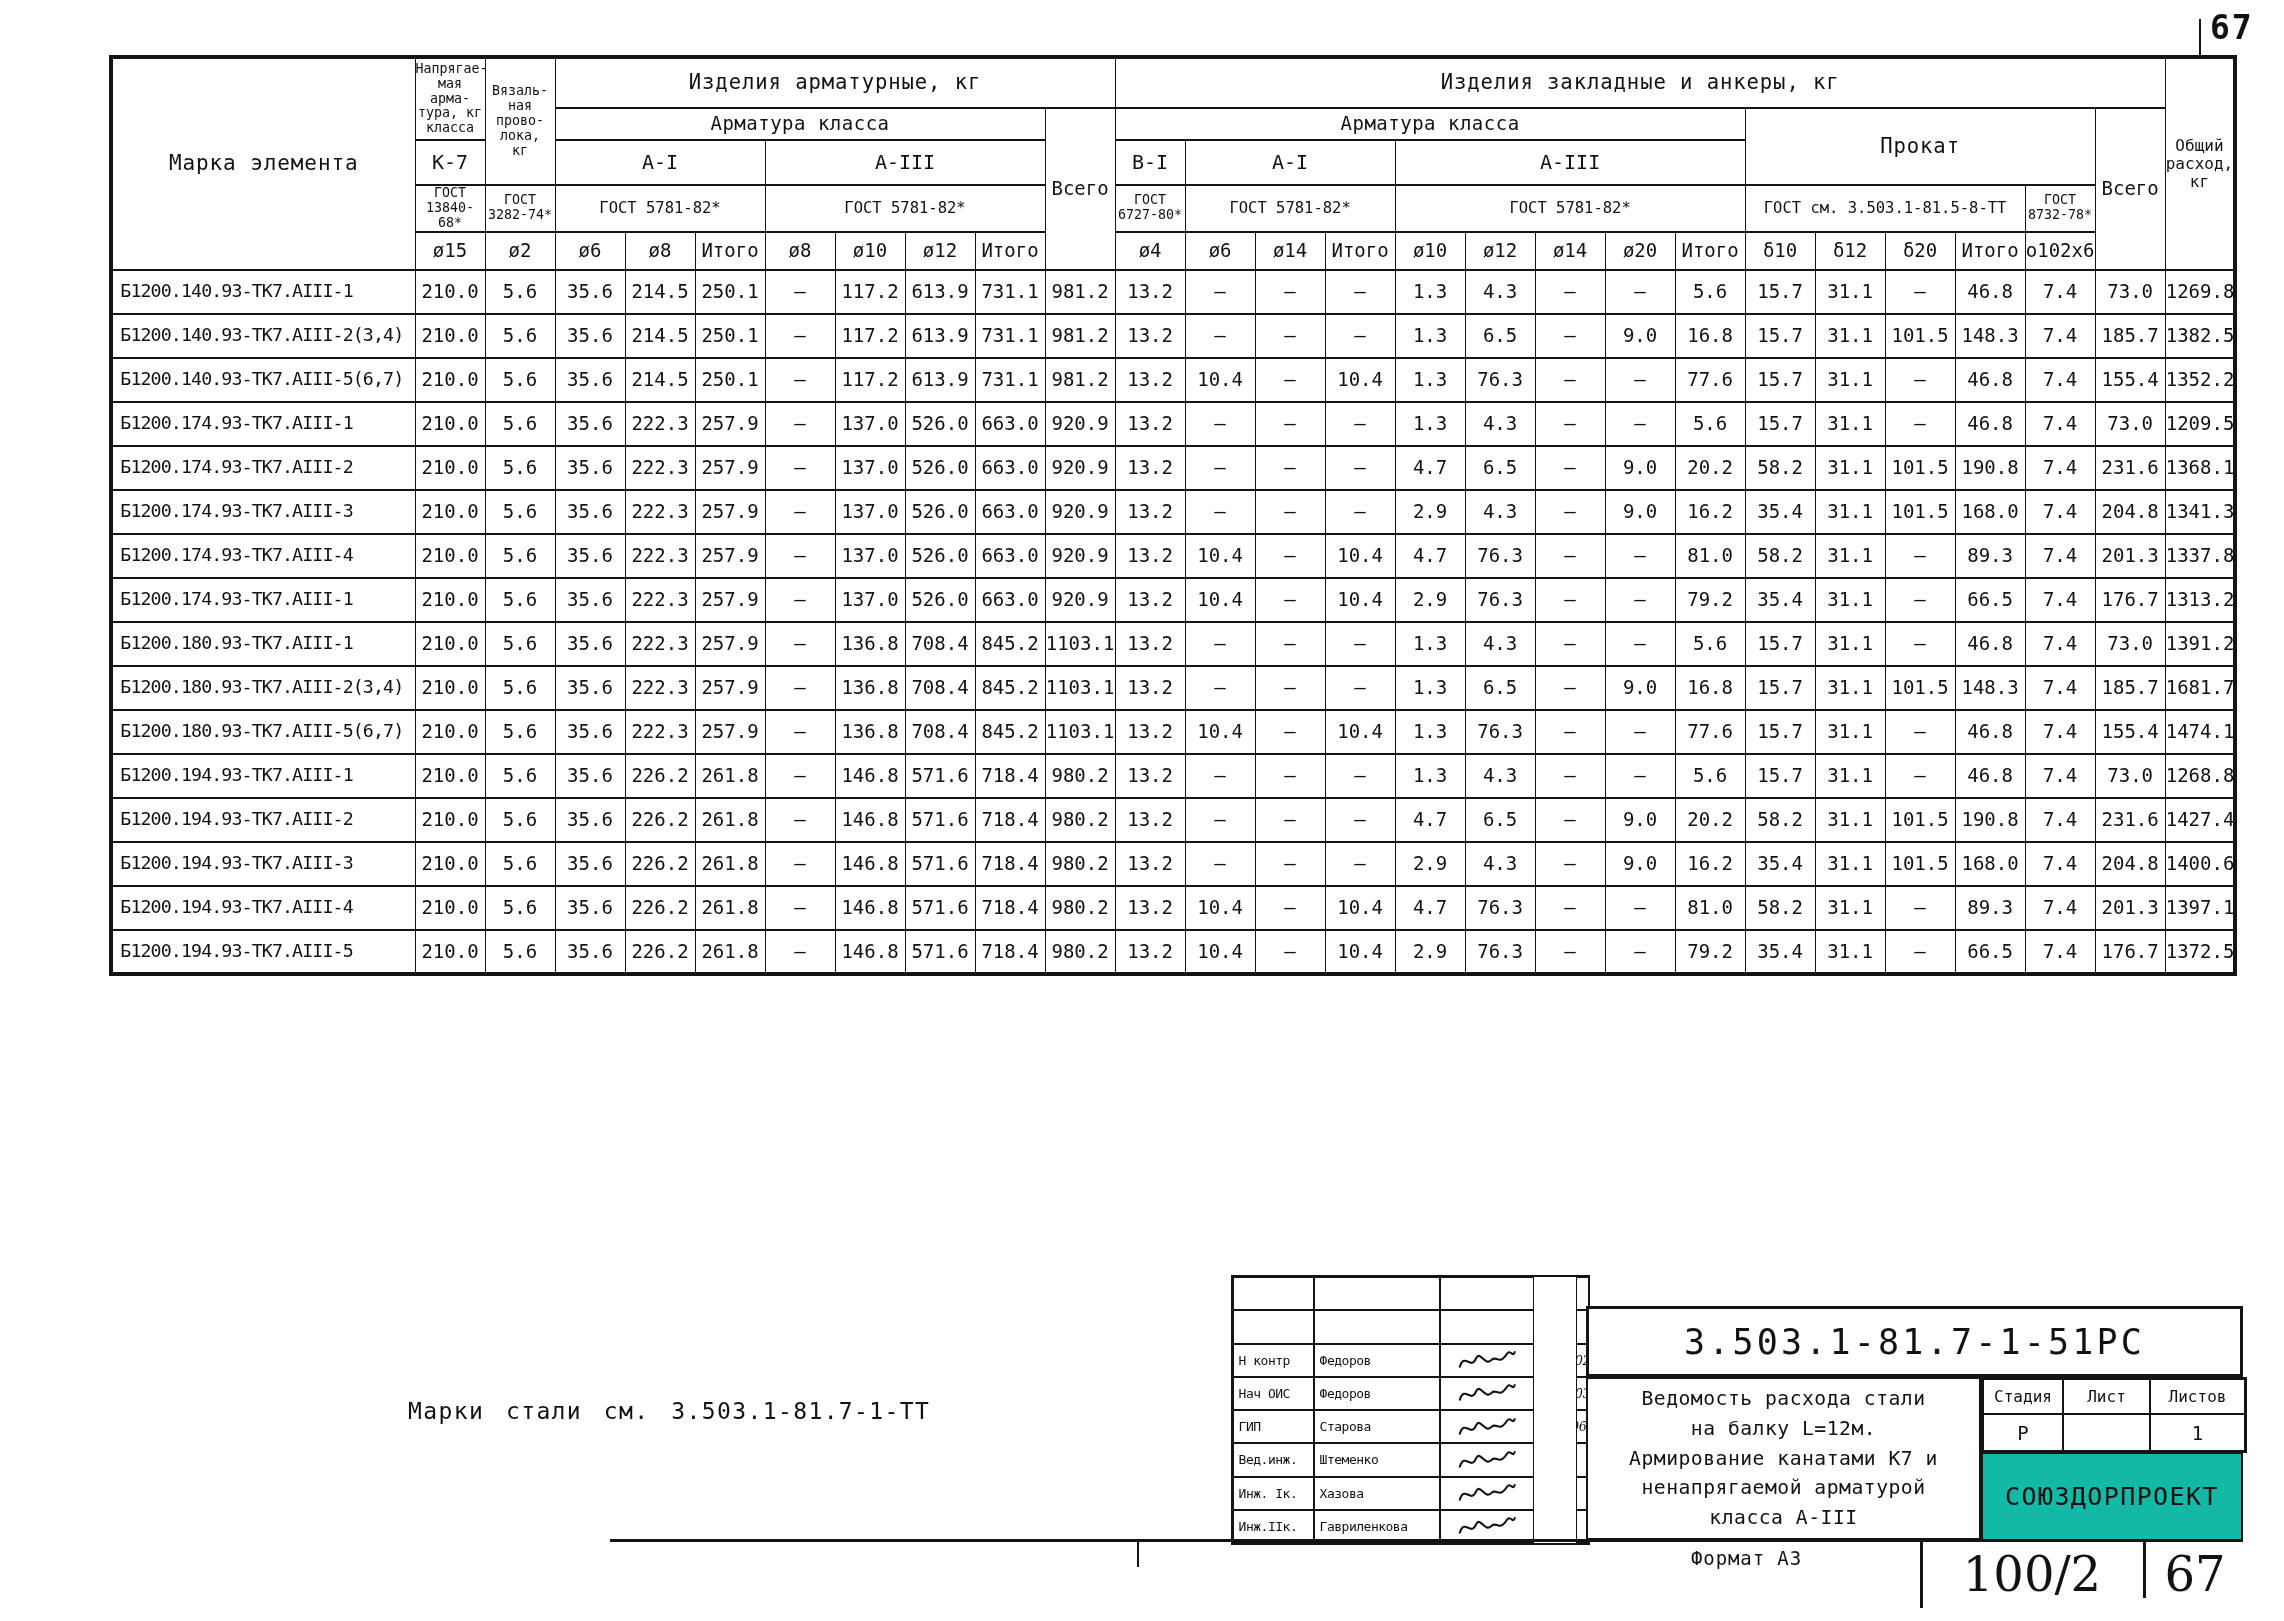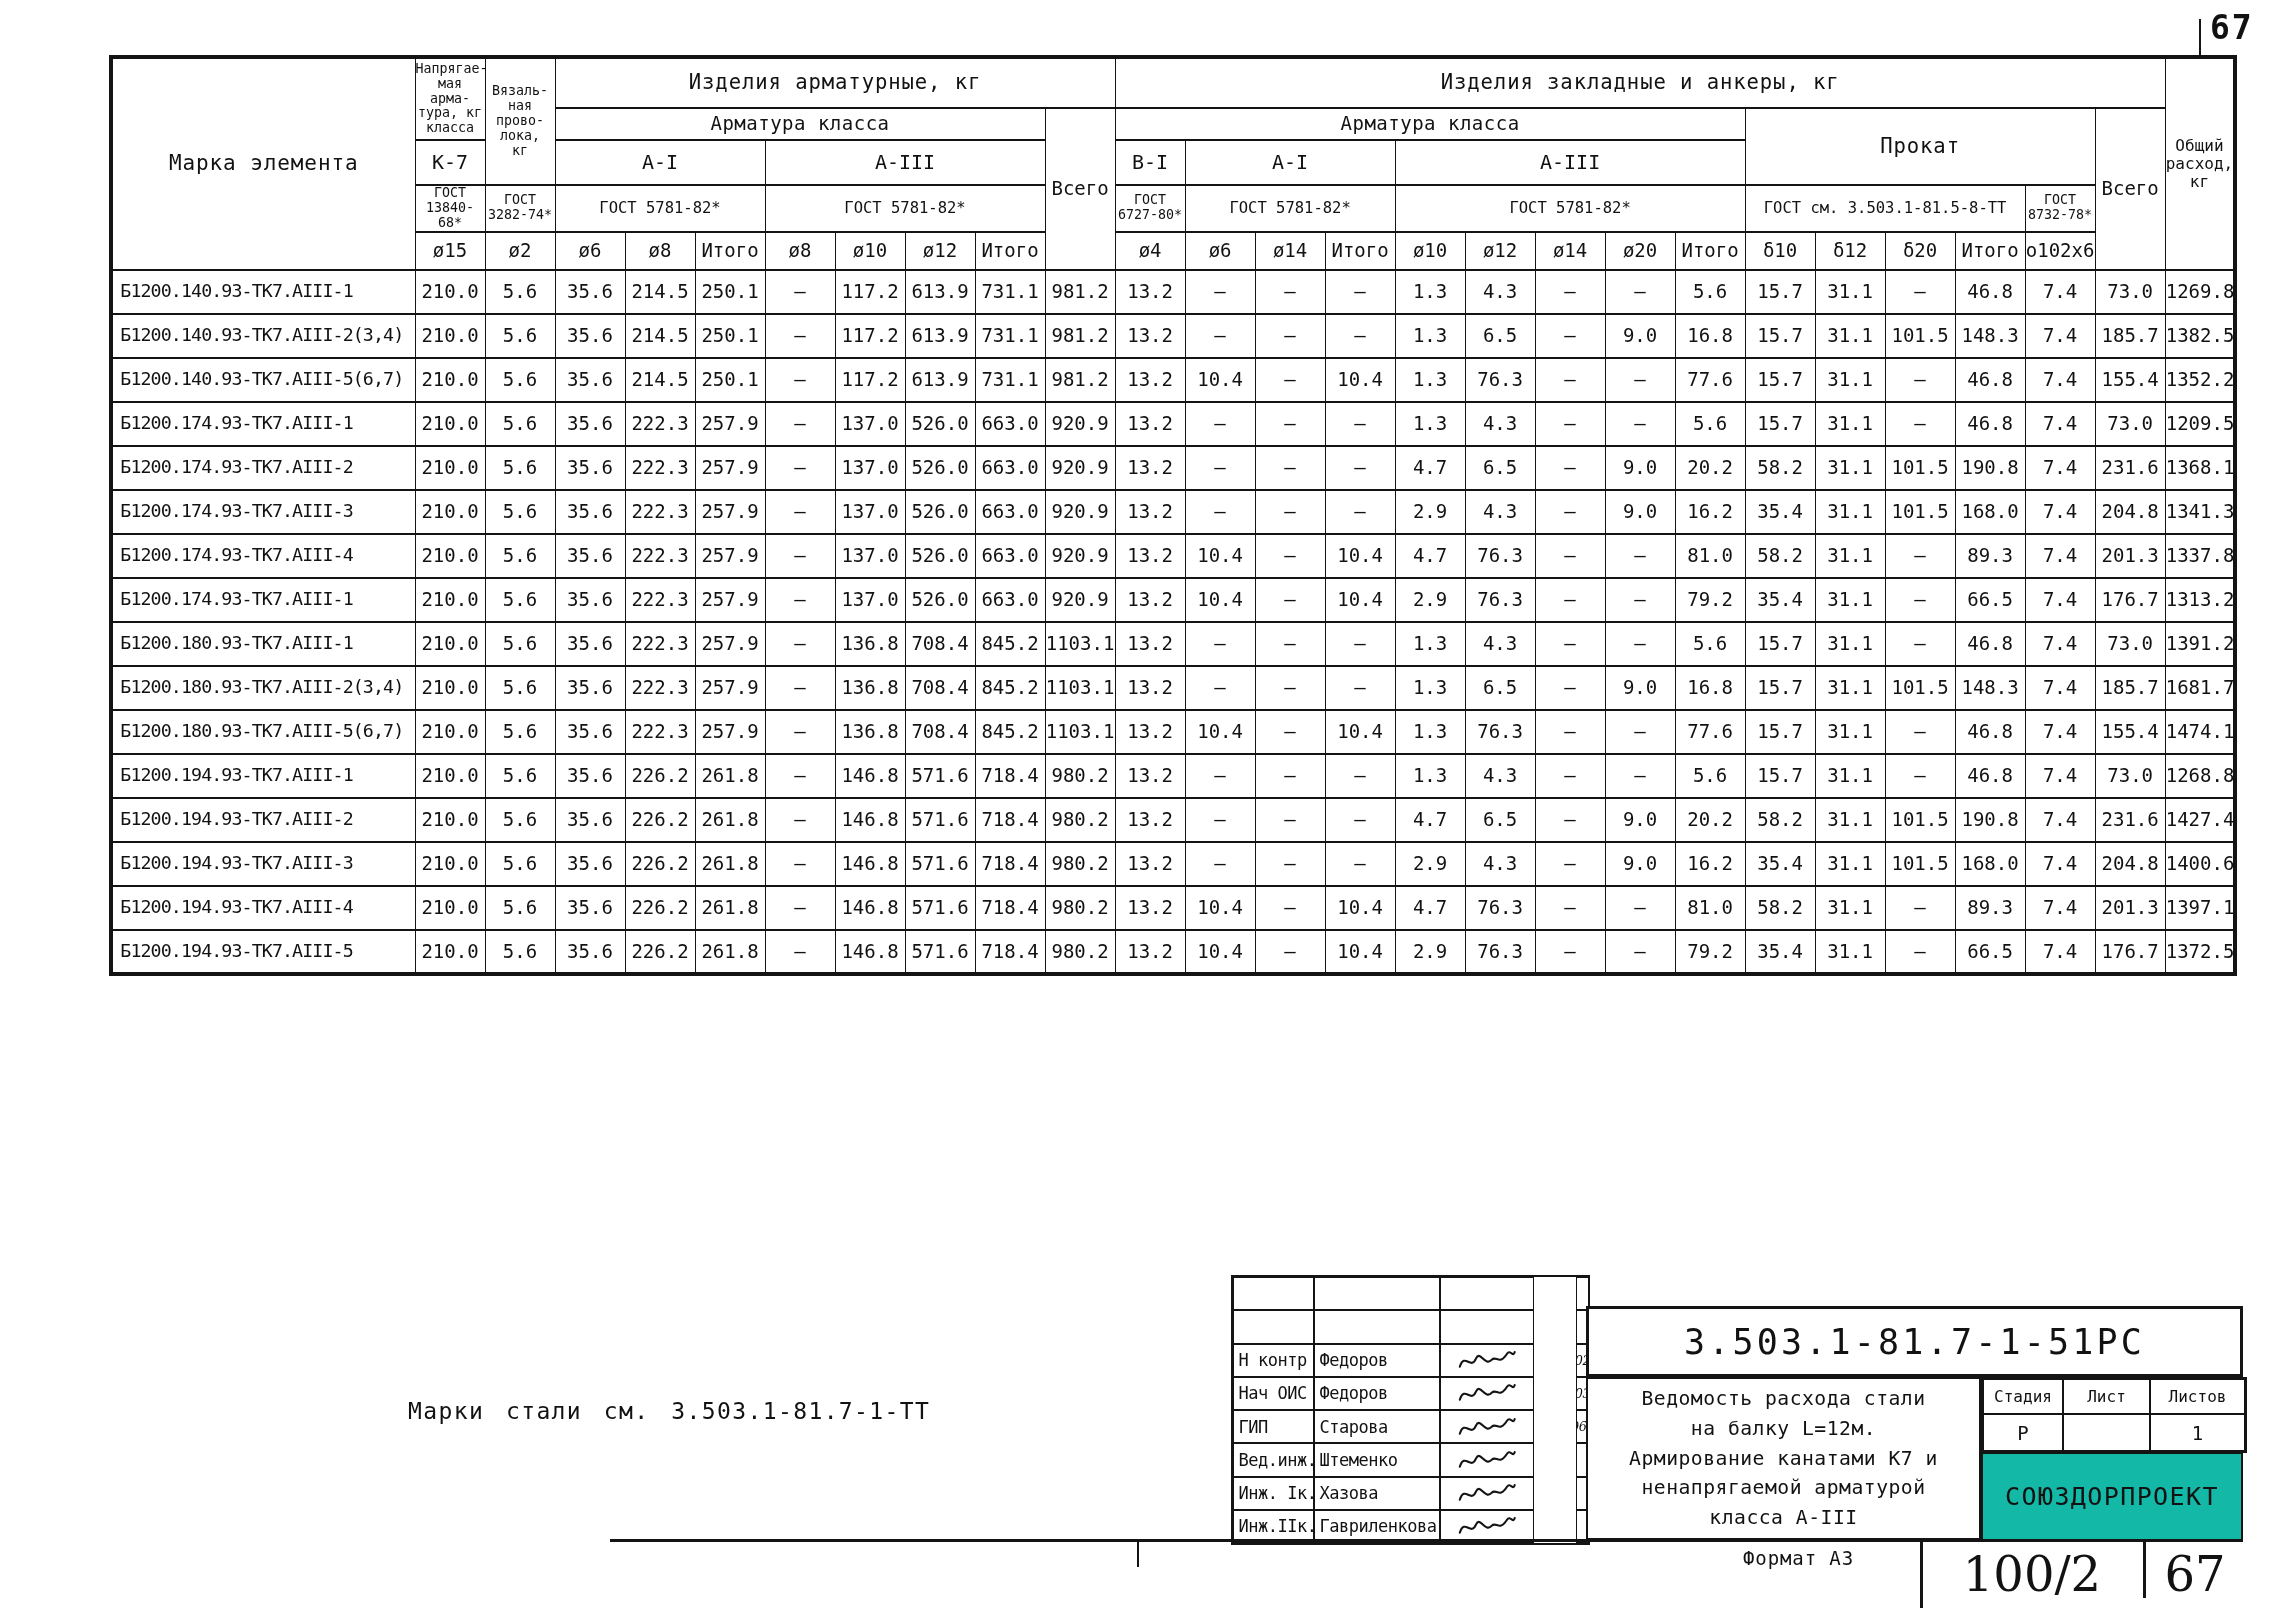--- a/index.html
+++ b/index.html
@@ -40,21 +40,21 @@
   }
   
   .sig-table{
     position:absolute;left:1231px;top:1275px;width:355px;height:266px;
     display:grid;grid-template-columns:81px 126px 94px 55px;
     grid-template-rows:repeat(8,1fr);
     border:2.7px solid #141414;background:#fff;
   }
   .sig-table>div{
     border:1.4px solid #141414;display:flex;align-items:center;overflow:hidden;
-    font-size:17px;padding-left:4.6px;letter-spacing:-0.5px;white-space:nowrap;
+    font-size:13px;padding-left:4.6px;letter-spacing:-0.5px;white-space:nowrap;
   }
   .sig-table>div.sig-cell{justify-content:center;padding-left:0;}
   .sig-table>div.date-cell{
     font-family:"DejaVu Serif","Liberation Serif",serif;font-style:italic;
     font-size:12.8px;justify-content:center;padding-left:0;transform:none;margin-left:42px;
   }
   .sig-svg{width:78px;height:24px;transform:rotate(-4deg);}
   .docnum-box{
     position:absolute;left:1586px;top:1306px;width:657px;height:71px;
     border:3.2px solid #141414;display:flex;align-items:center;justify-content:center;
@@ -77,21 +77,21 @@
   }
   .stage-grid>div.val{font-size:19px;}
   .org-box{
     position:absolute;left:1981px;top:1452px;width:262px;height:89px;
     border:2.7px solid #141414;box-sizing:border-box;background:#14b8a6;
     display:flex;align-items:center;justify-content:center;
     font-size:25px;letter-spacing:1.4px;
   }
   
   .bottom-line{position:absolute;left:610px;top:1539px;width:1633px;height:3.2px;background:#141414;}
-  .format-label{position:absolute;left:1691px;top:1547px;width:215px;text-align:center;font-size:19px;letter-spacing:0.9px;}
+  .format-label{position:absolute;left:1691px;top:1547px;width:215px;text-align:left;font-size:19px;letter-spacing:0.9px;}
   .tick-a{position:absolute;left:1137px;top:1539px;width:2.3px;height:28px;background:#141414;}
   .stamp-line-1{position:absolute;left:1920px;top:1539px;width:2.7px;height:69px;background:#141414;}
   .stamp-line-2{position:absolute;left:2143px;top:1539px;width:2.7px;height:59px;background:#141414;}
   .stamp-num{
     position:absolute;left:1922px;top:1546px;width:220px;text-align:center;
     font-family:"DejaVu Serif","Liberation Serif",serif;font-size:48px;
   }
   .stamp-page{
     position:absolute;left:2146px;top:1546px;width:98px;text-align:center;
     font-family:"DejaVu Serif","Liberation Serif",serif;font-size:48px;

